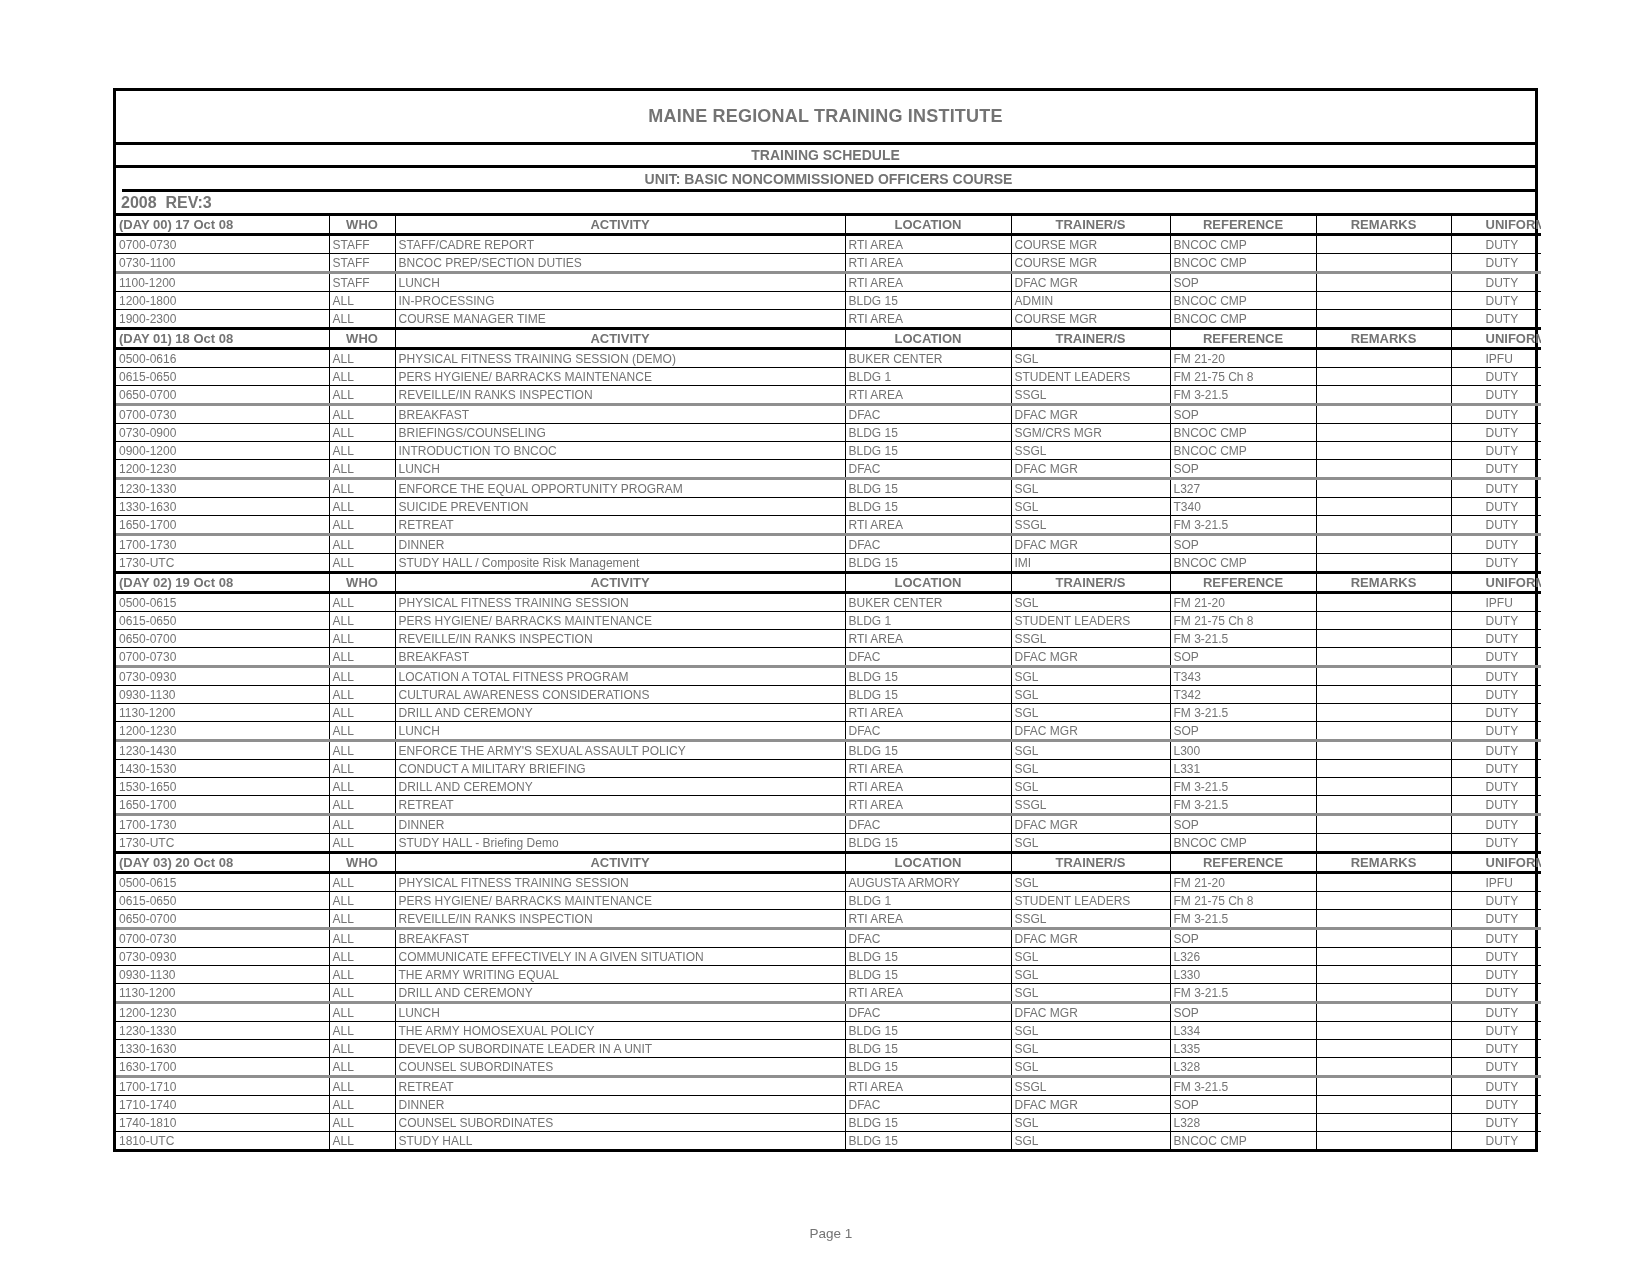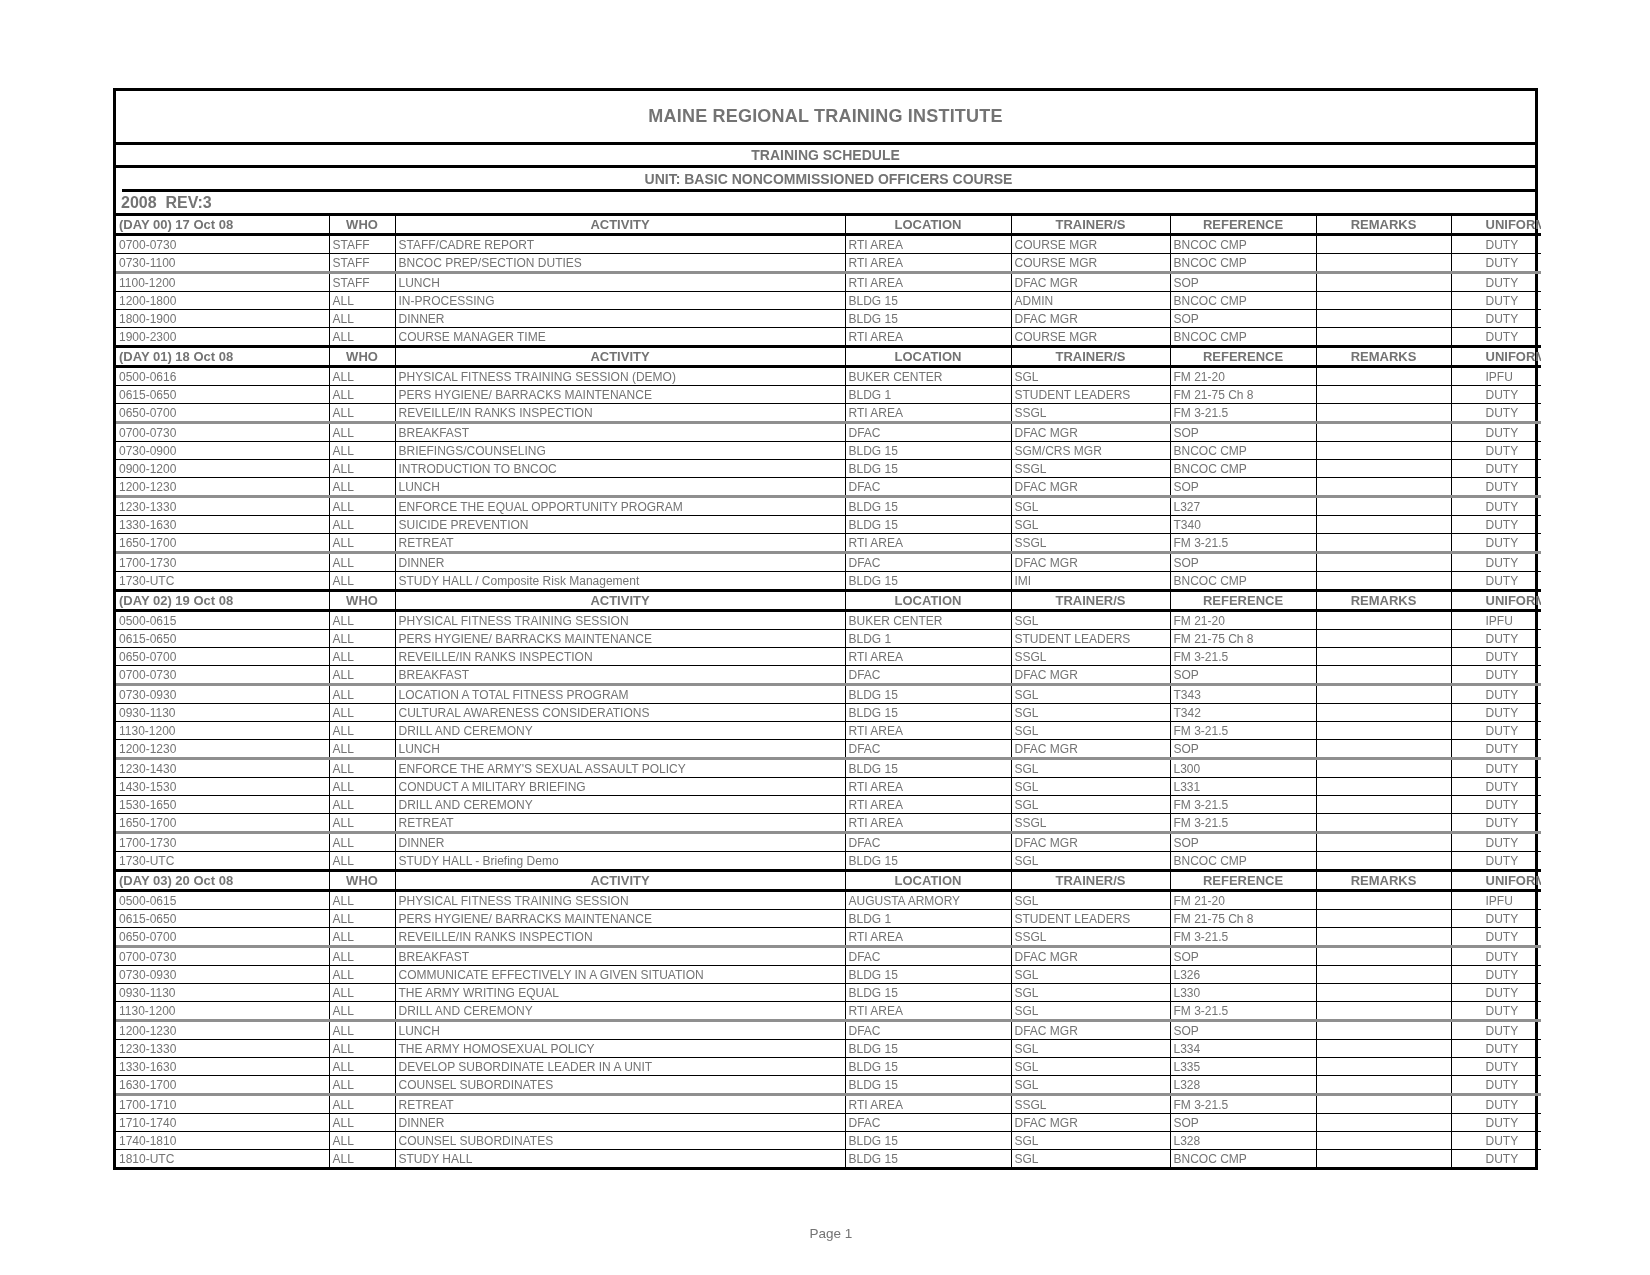--- a/index.html
+++ b/index.html
@@ -150,30 +150,20 @@
             <td class="c-time">1200-1800</td>
             <td class="c-who">ALL</td>
             <td class="c-activity">IN-PROCESSING</td>
             <td class="c-location">BLDG 15</td>
             <td class="c-trainer">ADMIN</td>
             <td class="c-reference">BNCOC CMP</td>
             <td class="c-remarks"></td>
             <td class="c-uniform">DUTY</td>
           </tr>
           <tr>
-            <td class="c-time">1800-1900</td>
-            <td class="c-who">ALL</td>
-            <td class="c-activity">DINNER</td>
-            <td class="c-location">BLDG 15</td>
-            <td class="c-trainer">DFAC MGR</td>
-            <td class="c-reference">SOP</td>
-            <td class="c-remarks"></td>
-            <td class="c-uniform">DUTY</td>
-          </tr>
-          <tr>
             <td class="c-time">1900-2300</td>
             <td class="c-who">ALL</td>
             <td class="c-activity">COURSE MANAGER TIME</td>
             <td class="c-location">RTI AREA</td>
             <td class="c-trainer">COURSE MGR</td>
             <td class="c-reference">BNCOC CMP</td>
             <td class="c-remarks"></td>
             <td class="c-uniform">DUTY</td>
           </tr>
           <tr class="day-header">

